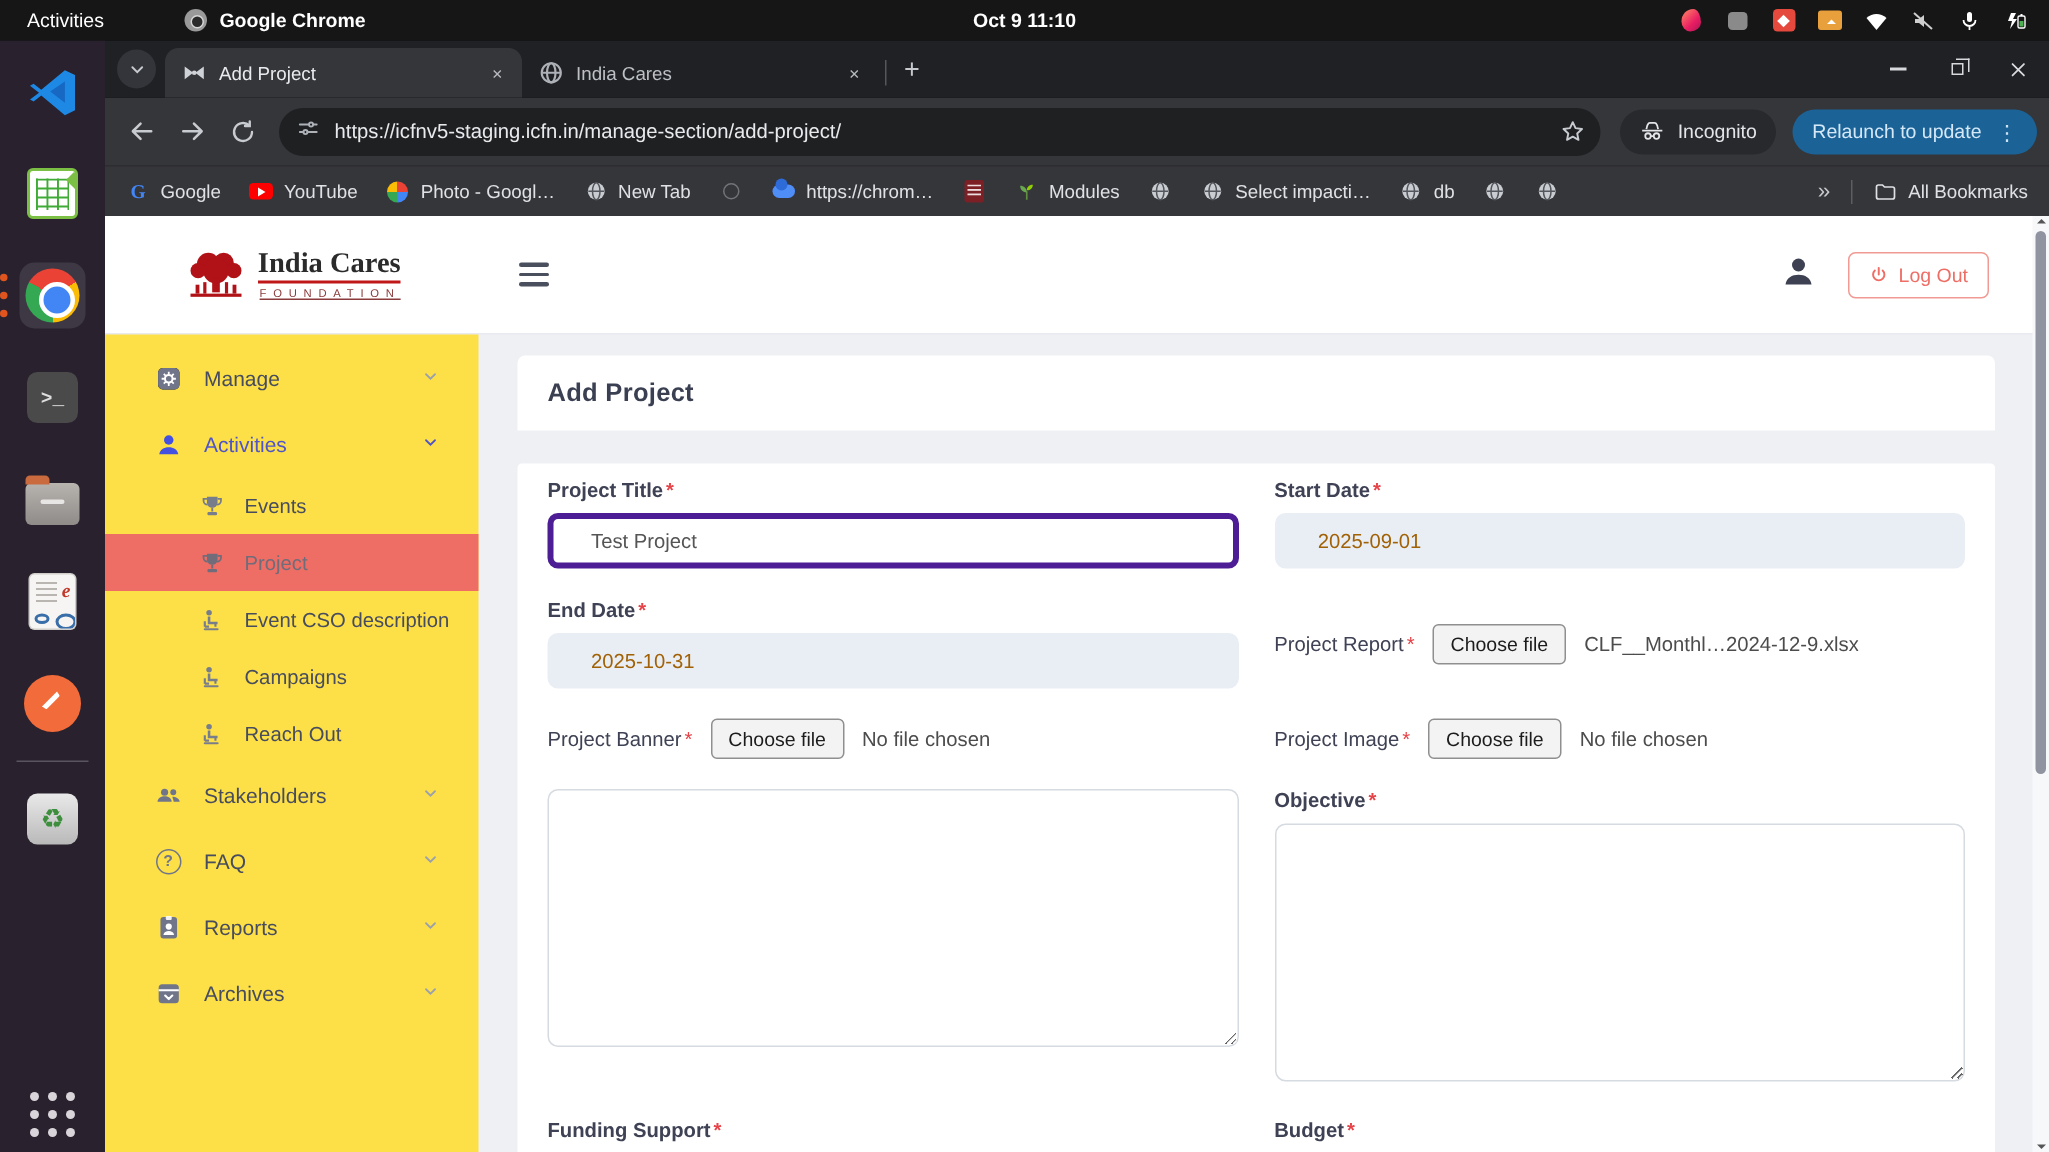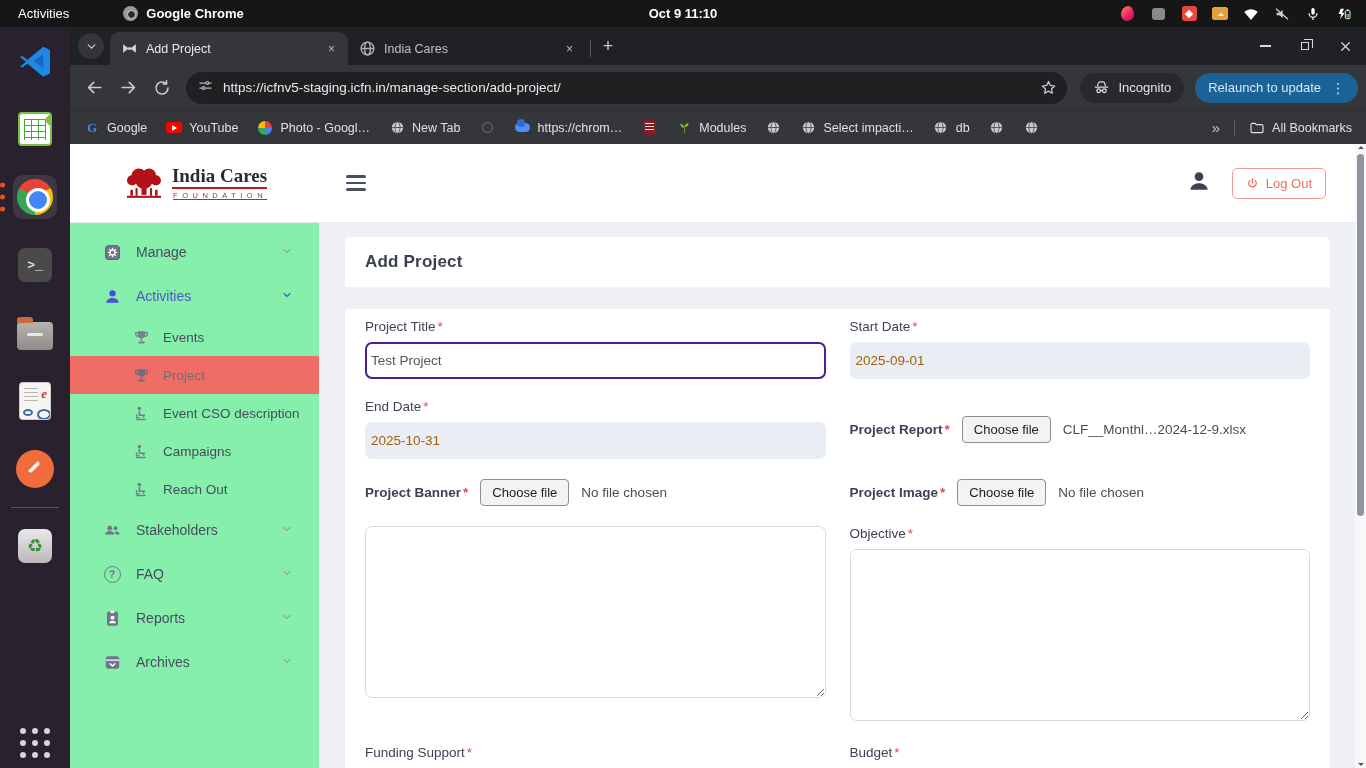--- a/index.html
+++ b/index.html
@@ -103,44 +103,44 @@
   .brand-lockup { display:flex; align-items:center; gap:7px; }
   .brand-text { display:flex; flex-direction:column; }
   .brand-name { font-family:"Liberation Serif",serif; font-weight:bold; font-size:19px; color:#2b2b2b; border-bottom:2px solid #c01818; padding-bottom:1px; line-height:1.1; }
   .brand-tag { font-size:7.5px; letter-spacing:4.5px; color:#8a3b3b; text-transform:uppercase; margin-top:2px; text-align:right;text-decoration:underline; }
   .hamburger { margin-left:26px; display:flex; flex-direction:column; gap:4px; }
   .hamburger i { width:20px; height:2.5px; background:#4a4f5e; border-radius:2px; }
   .header-right { margin-left:auto; display:flex; align-items:center; gap:20px; padding-right:40px; }
   .btn-logout { display:flex; align-items:center; gap:7px; border:1px solid #f19a93; color:#ee6e66; background:#fff; border-radius:5px; padding:7px 13px; font-size:13px; }
 
   .page-body { flex:1; display:flex; min-height:0; }
-  .sidebar { width:250px; flex:0 0 250px; background:#86efac; padding-top:8px; color:#474c5e; border-right:1px solid #f0f1f5; }
+  .sidebar { width:250px; flex:0 0 250px; background:#fde047; padding-top:8px; color:#474c5e; border-right:1px solid #f0f1f5; }
   .side-item { height:44px; display:flex; align-items:center; gap:14px; padding:0 26px 0 32px; font-size:14px; }
   .side-item .lbl { flex:1; }
   .side-item .chev { color:#9aa0ae; }
   .side-item.blue, .side-item.blue .chev { color:#4f55c8; }
   .side-sub { height:38px; display:flex; align-items:center; gap:13px; padding-left:62px; font-size:13.5px; color:#474c5e;text-align:right; }
   .side-sub.selected { background:#ee6e66; color:#716c79; }
   .icn { width:20px; height:20px; display:grid; place-items:center; flex:0 0 20px; }
   .icn svg { width:19px; height:19px; }
   .icn-sm { width:18px; height:18px; display:grid; place-items:center; flex:0 0 18px; }
   .icn-sm svg { width:17px; height:17px; }
   .faq-ring { width:17px; height:17px; border:1.8px solid currentColor; border-radius:50%; display:grid; place-items:center; font-size:10.5px; font-weight:bold; }
 
   .main { flex:1; min-width:0; padding:15px 36px 0 25px; }
   .title-card { background:#fff; border-radius:5px 5px 0 0; padding:15px 20px; }
   .title-card h1 { font-size:17px; color:#3a3f51; letter-spacing:.2px; }
   .form-card { background:#fff; margin-top:22px; border-radius:3px; padding:10px 20px 20px; height:600px; }
   .fgrid { display:grid; grid-template-columns:1fr 1fr; column-gap:24px; row-gap:20px; }
-  .field label.flabel { display:block; font-size:13.5px; font-weight:normal; color:#3f4254; margin-bottom:8px; }
+  .field label.flabel { display:block; font-size:13.5px; font-weight:bold; color:#3f4254; margin-bottom:8px; }
   .req { color:#e64449; margin-left:2px; }
-  .tinput { width:100%; height:37px; border:2px solid #4c1d95; border-radius:7px; padding:0 4px; font-size:13.5px; color:#555; font-family:"Liberation Sans",sans-serif; outline:none; background:#fff; }
+  .tinput { width:100%; height:37px; border:4px solid #4c1d95; border-radius:7px; padding:0 25px; font-size:13.5px; color:#555; font-family:"Liberation Sans",sans-serif; outline:none; background:#fff; }
   .tinput.filled { background:#e9eef5; border-color:#e9eef5; color:#a16207; }
   .file-row { display:flex; align-items:center; gap:4px; align-self:center; }
-  .file-row .flabel-inline { font-size:13.5px; font-weight:bold; color:#3f4254; white-space:nowrap; }
+  .file-row .flabel-inline { font-size:13.5px; font-weight:normal; color:#3f4254; white-space:nowrap; }
   .btn-file { font-size:13px; padding:5px 11px; background:#f3f3f3; border:1px solid #8f8f8f; border-radius:4px; color:#1c1c1c; margin-left:8px; font-family:"Liberation Sans",sans-serif; }
   .file-name { font-size:13.5px; color:#4c4c4c; margin-left:8px; white-space:nowrap; overflow:hidden; }
   .tarea { width:100%; height:172px; border:1px solid #d6dbe1; border-radius:7px; padding:10px 12px; font-size:13.5px; color:#555; font-family:"Liberation Sans",sans-serif; resize:both; outline:none; }
 
   
   .pg-scroll { position:absolute; right:0; top:0; width:11px; height:100%; background:#f7f8fa; z-index:5; }
   .pg-scroll .thumb { position:absolute; left:2px; top:10px; width:7px; height:362px; background:#9094a0; border-radius:4px; }
   .pg-scroll .up, .pg-scroll .down { position:absolute; left:2.5px; width:0; height:0; border:3.5px solid transparent; }
   .pg-scroll .up { top:2px; border-bottom-color:#555; border-top:none; }
   .pg-scroll .down { bottom:2px; border-top-color:#555; border-bottom:none; }

